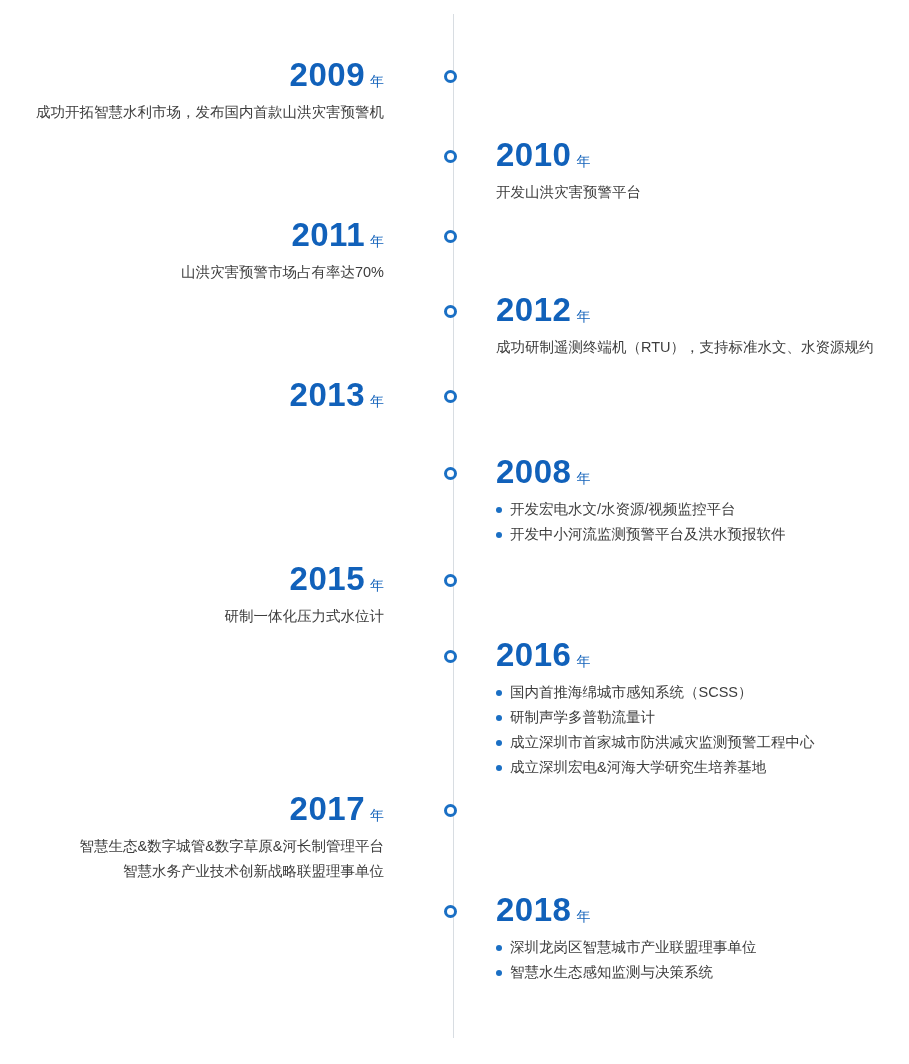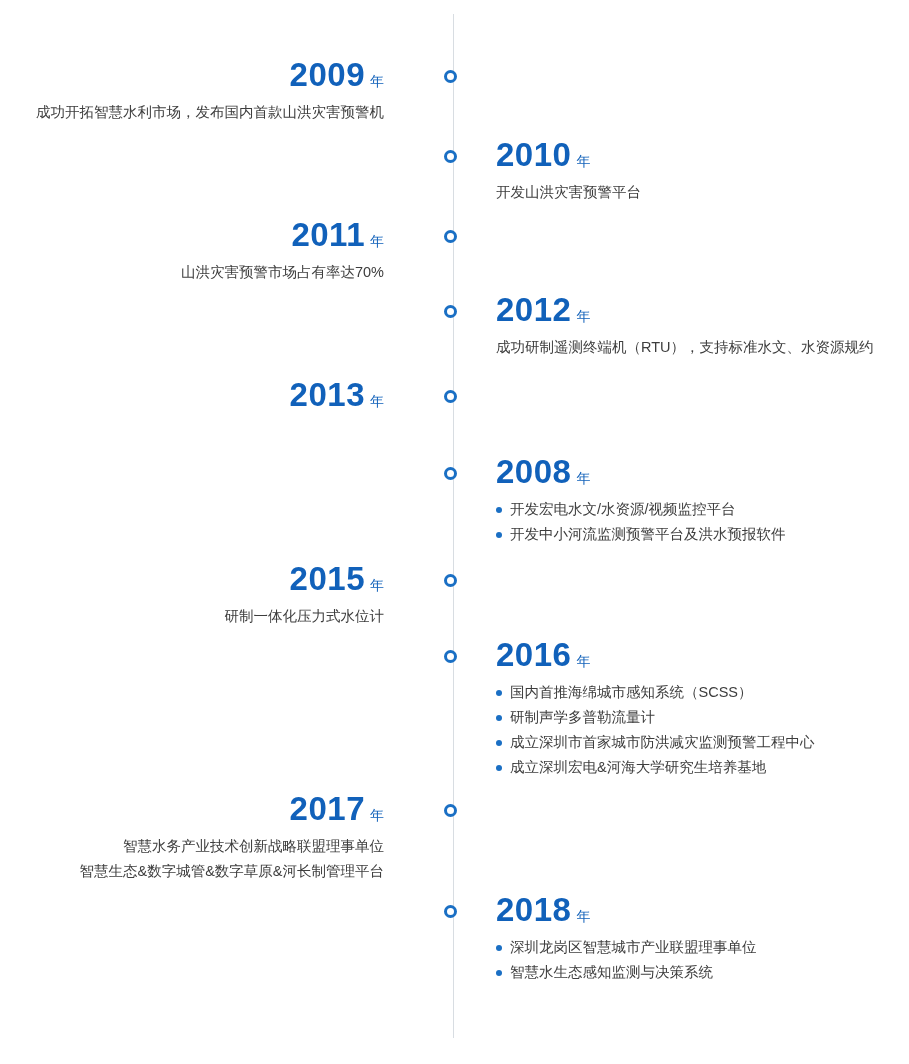--- a/index.html
+++ b/index.html
@@ -176,22 +176,22 @@
           <div class="line bulleted">成立深圳市首家城市防洪减灾监测预警工程中心</div>
           <div class="line bulleted">成立深圳宏电&amp;河海大学研究生培养基地</div>
         </div>
       </div>
     </div>
     <div class="entry" style="top: 792px;">
       <div class="dot" style="top: 12px;"></div>
       <div class="side left">
         <div class="year"><span class="num">2017</span><span class="suffix">年</span></div>
         <div class="lines">
+          <div class="line">智慧生态&amp;数字城管&amp;数字草原&amp;河长制管理平台</div>
           <div class="line">智慧水务产业技术创新战略联盟理事单位</div>
-          <div class="line">智慧生态&amp;数字城管&amp;数字草原&amp;河长制管理平台</div>
         </div>
       </div>
     </div>
     <div class="entry" style="top: 893px;">
       <div class="dot" style="top: 12px;"></div>
       <div class="side right">
         <div class="year"><span class="num">2018</span><span class="suffix">年</span></div>
         <div class="lines">
           <div class="line bulleted">深圳龙岗区智慧城市产业联盟理事单位</div>
           <div class="line bulleted">智慧水生态感知监测与决策系统</div>

